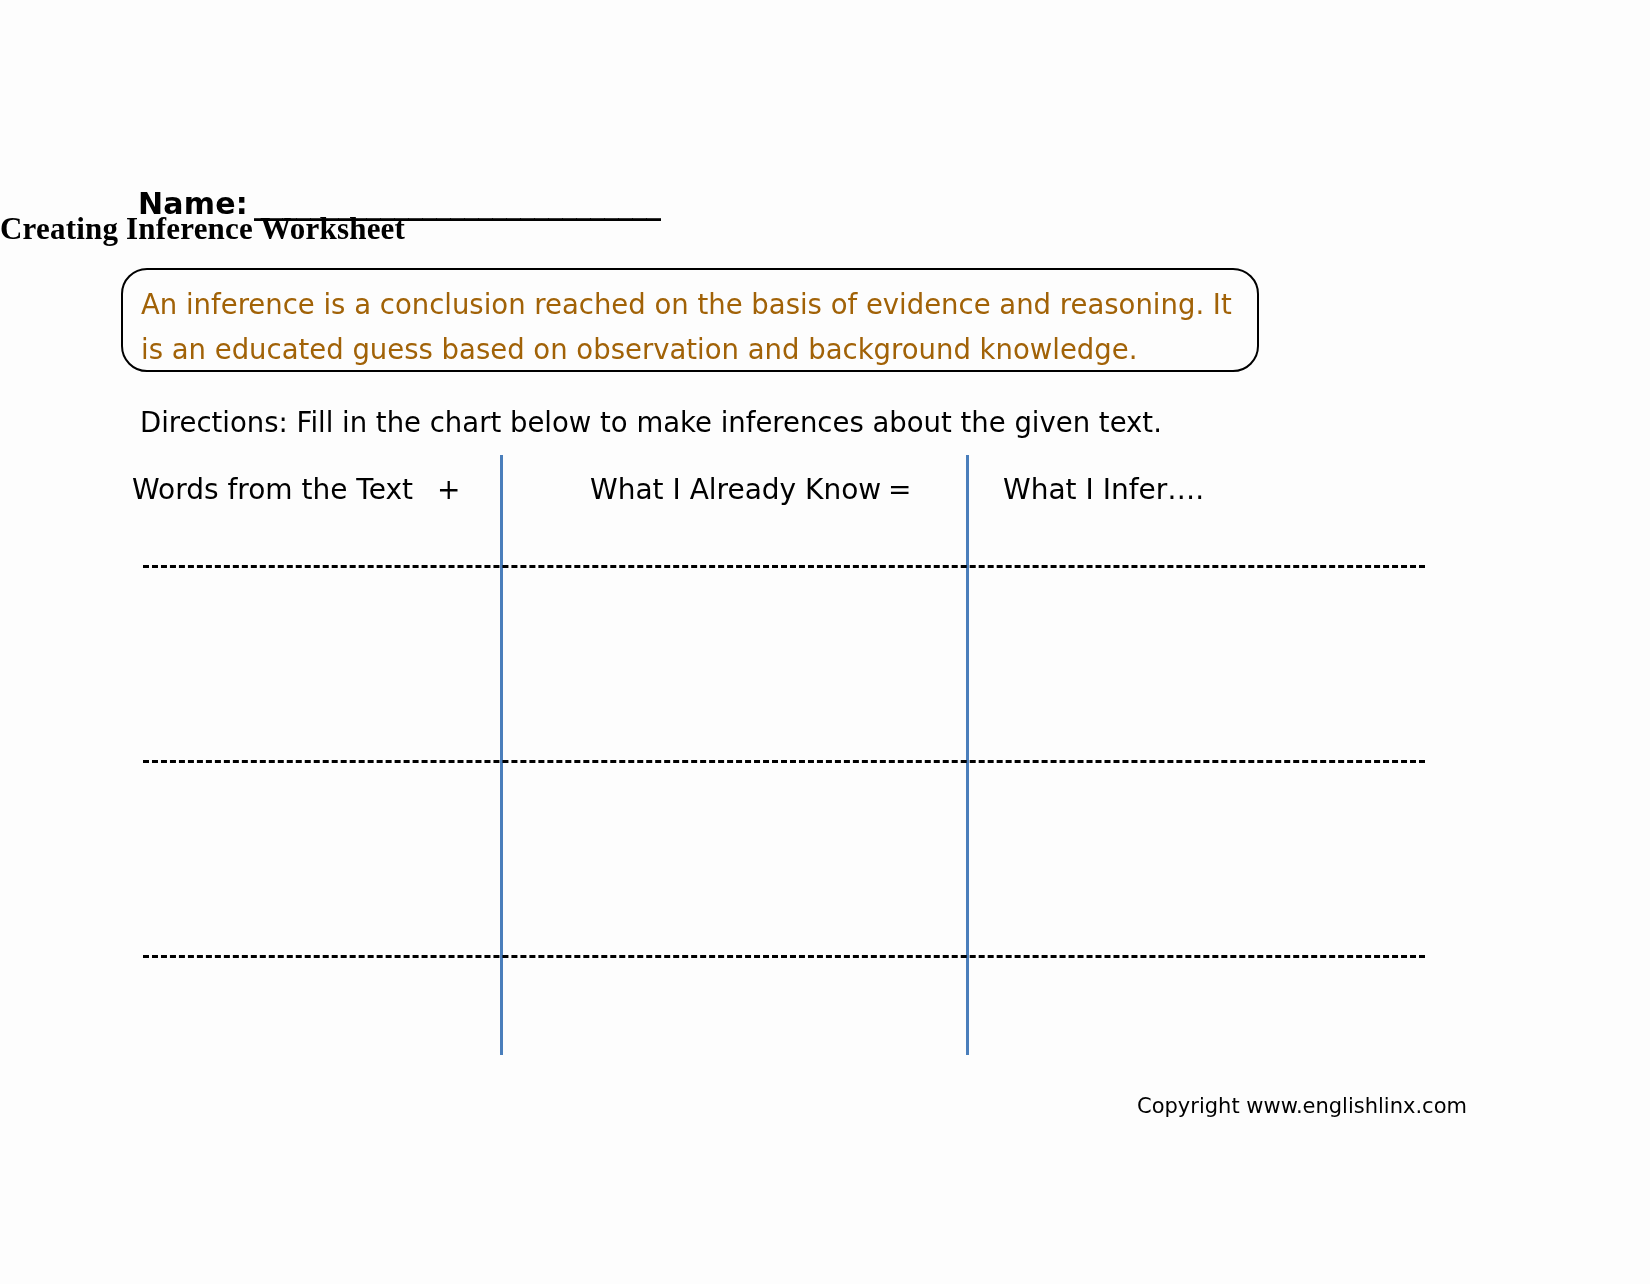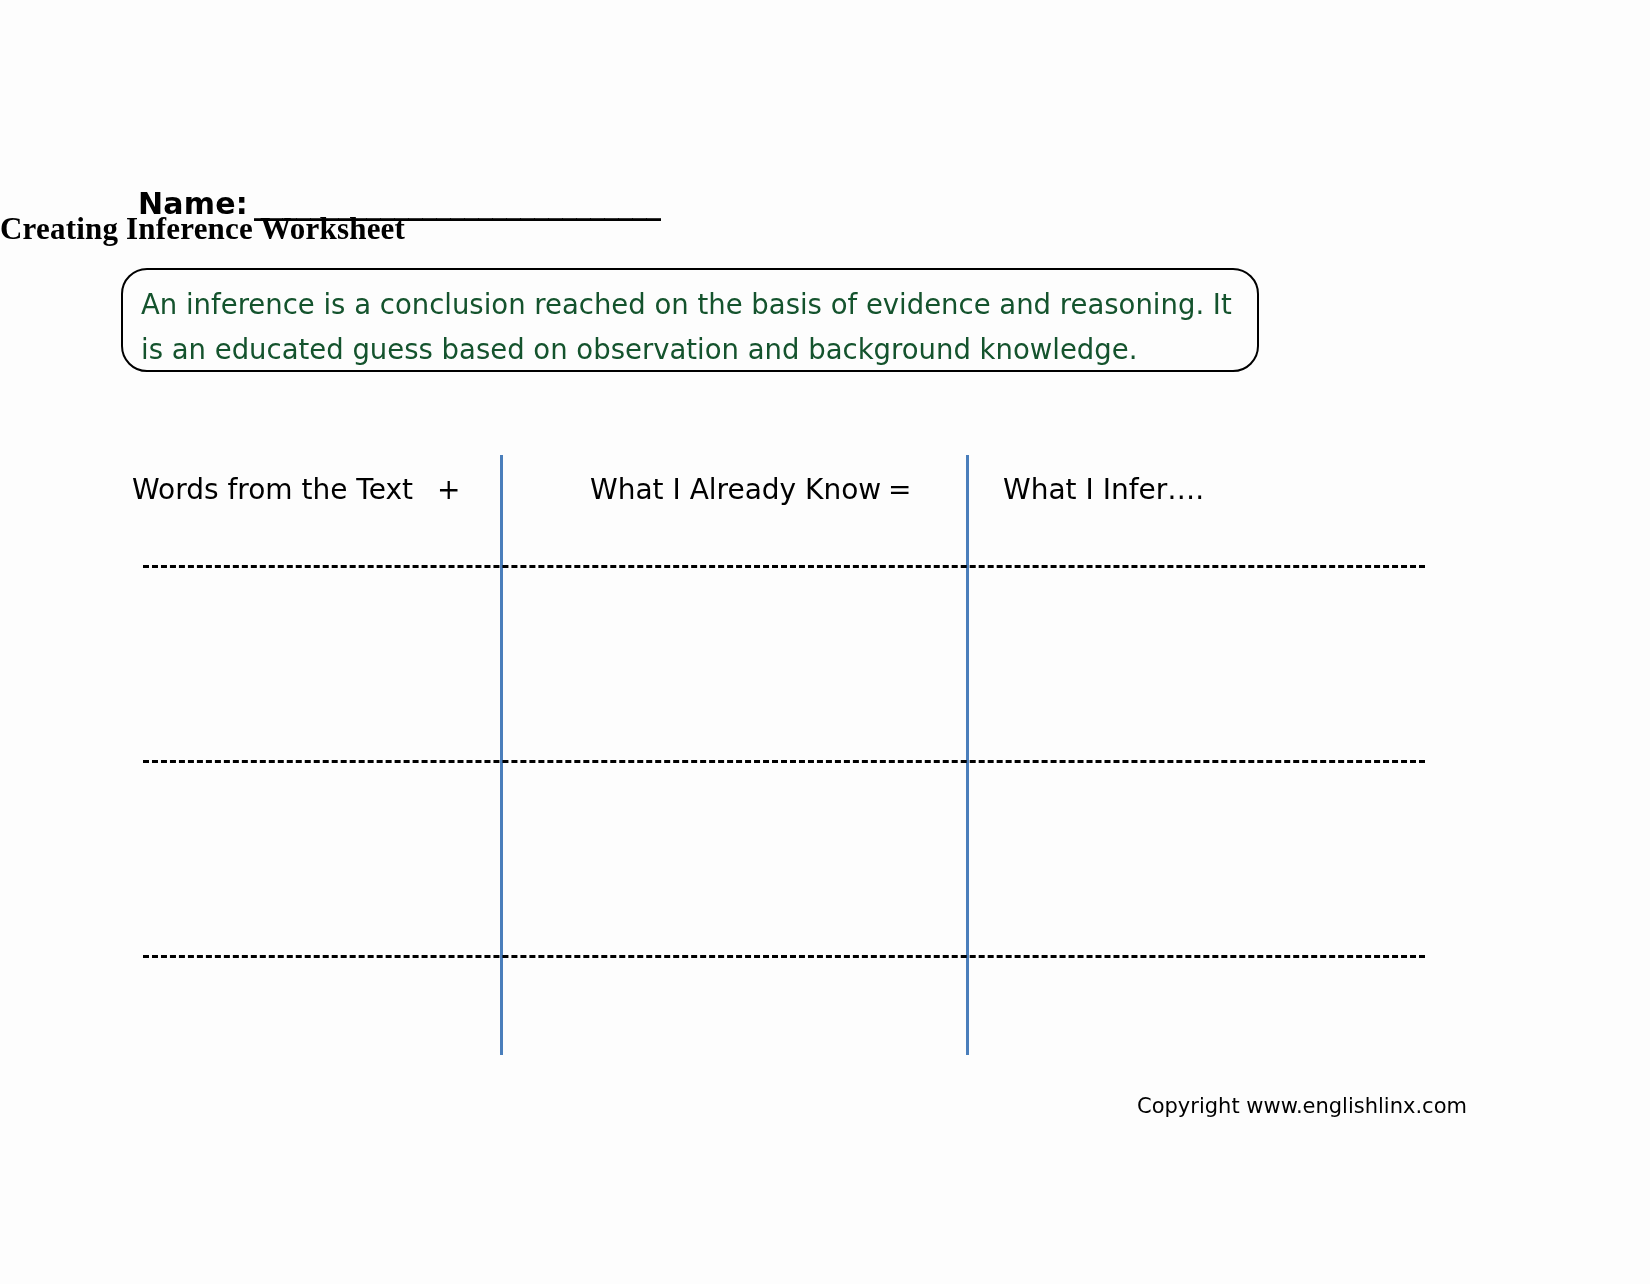--- a/index.html
+++ b/index.html
@@ -79,21 +79,21 @@
     box-sizing: border-box;
   }
   .definition-text {
     position: absolute;
     left: 18px;
     top: 12px;
     width: 1098px;
     font-size: 27.5px;
     line-height: 45px;
     font-family: "DejaVu Sans", sans-serif;
-    color: #14532d;
+    color: #a16207;
   }
 
   
   .directions {
     position: absolute;
     left: 140px;
     top: 406px;
     font-size: 27.5px;
     font-family: "DejaVu Sans", sans-serif;
   }
@@ -162,20 +162,21 @@
       <span class="nd-rule">_____________________________</span>
     </div>
   </div>
 
   <div class="worksheet-title">Creating Inference Worksheet</div>
 
   <div class="definition-box">
     <div class="definition-text">An inference is a conclusion reached on the basis of evidence and reasoning. It is an educated guess based on observation and background knowledge.</div>
   </div>
 
+  <div class="directions">Directions: Fill in the chart below to make inferences about the given text.</div>
 
   <div class="chart">
 
     <div class="col-header" id="header-words">Words from the Text</div>
     <div class="col-header" id="header-plus">+</div>
     <div class="col-header" id="header-know">What I Already Know</div>
     <div class="col-header" id="header-equals">=</div>
     <div class="col-header" id="header-infer">What I Infer….</div>
 
     <div class="vline" id="vline-1"></div>

